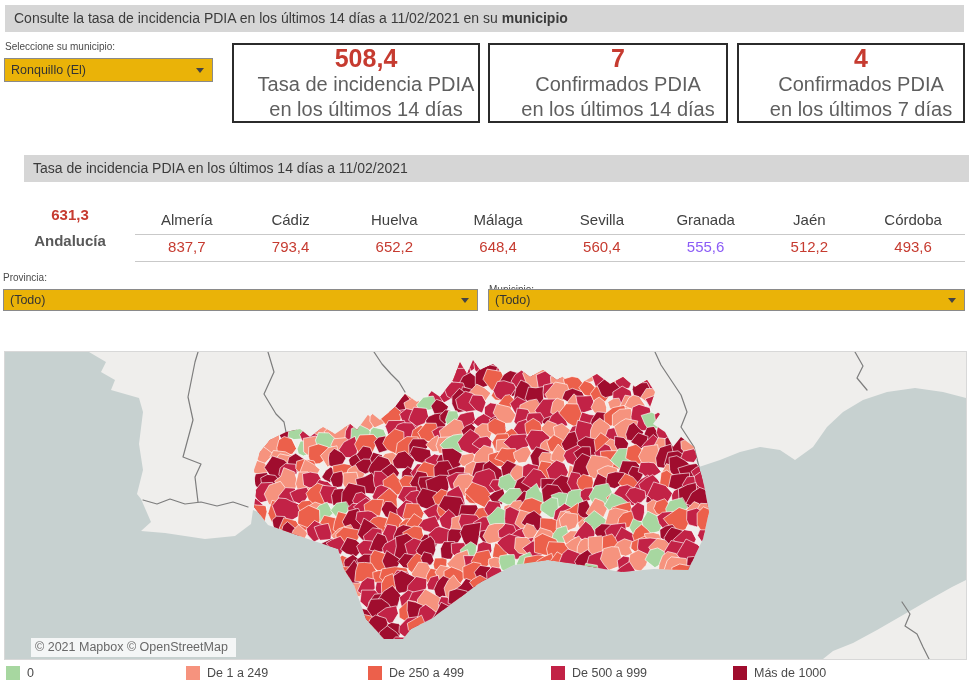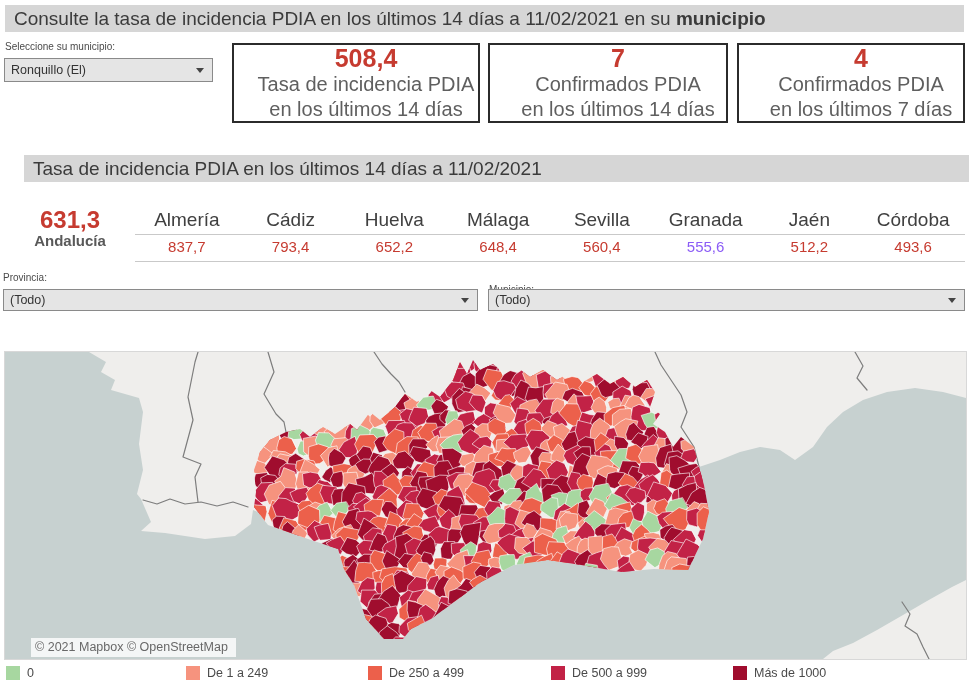--- a/index.html
+++ b/index.html
@@ -1,44 +1,44 @@
 <!DOCTYPE html>
 <html><head>
 <meta charset="utf-8">
 <style>
   html,body{margin:0;padding:0;background:#ffffff;}
   body{font-family:"Liberation Sans",sans-serif;color:#3b3b3b;}
   .page{position:relative;width:969px;height:692px;background:#ffffff;overflow:hidden;}
 
   .banner{position:absolute;left:5px;width:959px;height:27px;background:#d6d6d6;
-          font-size:19px;line-height:27px;padding-left:9px;box-sizing:border-box;color:#3b3b3b;}
+          font-size:14px;line-height:27px;padding-left:9px;box-sizing:border-box;color:#3b3b3b;}
   .banner b{font-weight:bold;}
   #banner1{top:5px;}
   #banner2{top:155px;margin-left:19px;}
 
   .small-label{position:absolute;font-size:10px;color:#4a4a4a;}
 
-  .select-box{position:absolute;background:#e5e5e5;border:1px solid #8a8a8a;box-sizing:border-box;
+  .select-box{position:absolute;background:#eab308;border:1px solid #8a8a8a;box-sizing:border-box;
               font-size:12.5px;color:#333;display:flex;align-items:center;padding-left:6px;cursor:pointer;}
   .select-box .arrow{position:absolute;right:8px;top:50%;margin-top:-2px;width:0;height:0;
               border-left:4px solid transparent;border-right:4px solid transparent;border-top:5px solid #444;}
 
   .card{position:absolute;top:43px;height:80px;background:#fff;border:2px solid #2b2b2b;
         box-sizing:border-box;text-align:center;display:flex;flex-direction:column;justify-content:center;padding-left:20px;}
   .card .num{font-weight:bold;font-size:25px;line-height:1.15;}
   .card .cap{font-size:20px;color:#5f5f5f;line-height:1.25;}
 
   .region-num{position:absolute;left:10px;top:206px;width:120px;text-align:center;
-              font-size:24px;font-weight:bold;}
+              font-size:15px;font-weight:bold;}
   .region-name{position:absolute;left:10px;top:232px;width:120px;text-align:center;
                font-size:15px;font-weight:bold;color:#595959;}
 
   .prov-table{position:absolute;left:135px;top:210px;width:830px;height:48px;display:flex;}
   .prov-col{flex:1 1 0;text-align:center;}
-  .prov-name{font-size:19px;color:#404040;height:24px;line-height:20px;}
+  .prov-name{font-size:15px;color:#404040;height:24px;line-height:20px;}
   .prov-value{font-size:15px;height:24px;line-height:26px;}
   .rule{position:absolute;left:135px;width:830px;height:1px;background:#c9c9c9;}
 
   .map-wrap{position:absolute;left:4px;top:351px;width:961px;height:307px;border:1px solid #d8d8d8;
             box-sizing:content-box;}
   .attribution{position:absolute;left:2px;bottom:2px;background:rgba(255,255,255,0.8);
                font-size:12.5px;color:#686868;padding:2px 8px 3px 4px;margin-left:24px;}
 
   .legend{position:absolute;left:0;top:664px;width:969px;height:26px;}
   .legend-item{position:absolute;top:2px;display:flex;align-items:center;}

